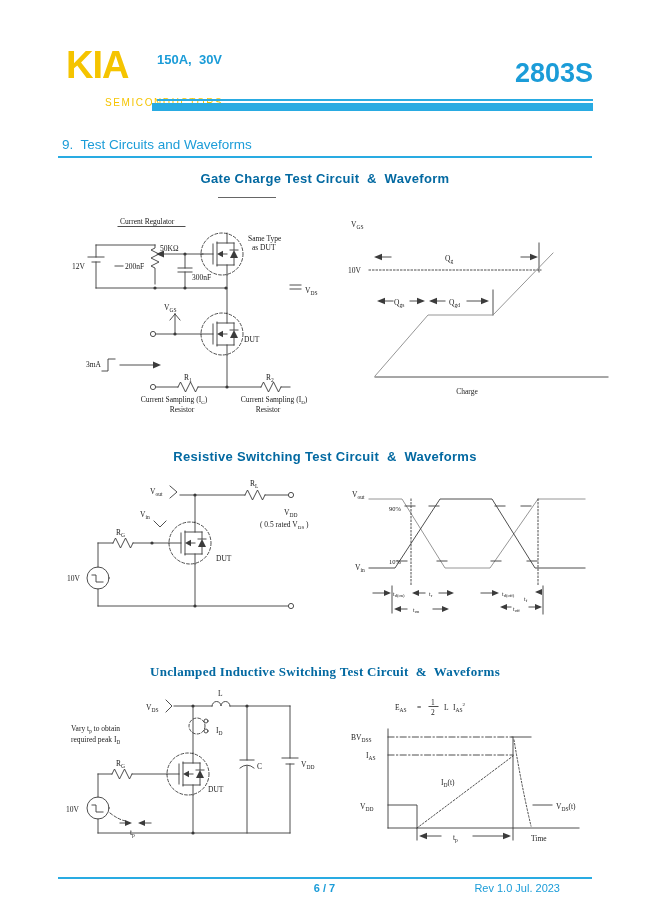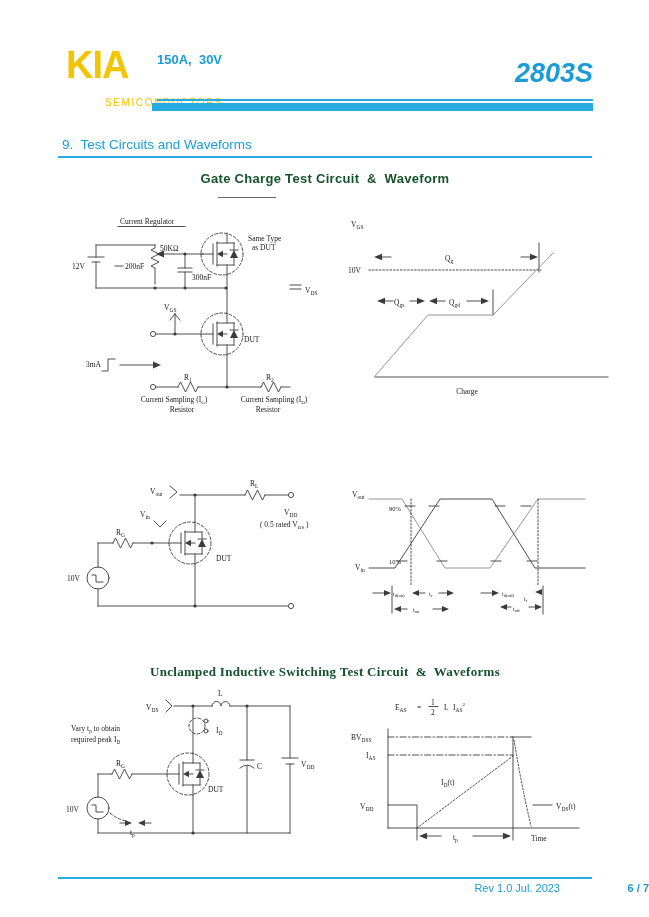--- a/index.html
+++ b/index.html
@@ -3,32 +3,32 @@
 <meta charset="utf-8">
 <style>
   html,body{margin:0;padding:0;background:#fff;}
   #page{position:relative;width:649px;height:917px;background:#fff;overflow:hidden;
         font-family:"Liberation Sans",sans-serif;}
   .ab{position:absolute;}
   
   .logo{left:66px;top:28px;font-size:38px;font-weight:800;letter-spacing:-1px;color:#F5C400;line-height:1;}
   .logo-sub{left:57px;top:79px;font-size:10px;font-weight:400;letter-spacing:1.6px;color:#F5C400;padding-left:48px;}
   .rating{left:157px;top:33px;font-size:13px;font-weight:700;color:#1B9CD8;line-height:1.45;text-align:right;}
-  .part{right:56px;top:40px;font-size:27px;font-weight:600;color:#1B9CD8;font-style:italic;}
+  .part{right:56px;top:40px;font-size:27px;font-weight:600;color:#1B9CD8;}
   .rule-thin{left:157px;top:81px;width:436px;height:2px;background:#29ABE2;}
   .rule-thick{left:152px;top:85px;width:441px;height:8px;background:#29ABE2;}
   
   .heading{left:62px;top:119px;font-size:13.5px;color:#1B9CD8;}
   .heading-rule{left:58px;top:138px;width:534px;height:1.5px;background:#29ABE2;}
   
-  .sect-title{left:58px;width:534px;text-align:center;font-size:13px;font-weight:700;color:#14532d;letter-spacing:.3px;}
+  .sect-title{left:58px;width:534px;text-align:center;font-size:13px;font-weight:700;color:#0369a1;letter-spacing:.3px;}
   .title-underline{left:218px;top:179px;width:58px;height:1.2px;background:#666;}
   
   .foot-rule{left:58px;top:859px;width:534px;height:1.5px;background:#29ABE2;}
-  .foot-page{left:0;top:864px;width:649px;text-align:right;font-size:11px;font-weight:700;color:#1B9CD8;}
+  .foot-page{left:0;top:864px;width:649px;text-align:center;font-size:11px;font-weight:700;color:#1B9CD8;}
   .foot-rev{right:89px;top:864px;font-size:11px;font-weight:400;color:#1B9CD8;}
   
   svg .w{fill:none;stroke:#3b3b3b;stroke-width:.9;stroke-linecap:square;}
   svg .gy{stroke:#8a8a8a;}
   svg .fl{fill:#3b3b3b;stroke:none;}
   svg .dot{fill:#3b3b3b;stroke:none;}
   svg .open{fill:#fff;stroke:#3b3b3b;stroke-width:.9;}
   svg .dsh{stroke-dasharray:2.6,2.2;}
   svg .dot2{stroke-dasharray:1.5,2;}
   svg .dd{stroke-dasharray:6,2.5,1.2,2.5;}
@@ -191,20 +191,21 @@
       <text x="104" y="95"><tspan>Q</tspan><tspan dy="1.8" font-size="5.5">gd</tspan></text>
       <line x1="122" y1="91" x2="136" y2="91" class="w"></line>
       <polygon points="144,91 136,87.8 136,94.2" class="fl"></polygon>
       <line x1="148" y1="80" x2="148" y2="105" class="w"></line>
     </g>
     <polyline points="30,166 83,105 148,105 208,43" class="w gy"></polyline>
     <line x1="30" y1="167" x2="263" y2="167" class="w"></line>
     <text class="mid" x="122" y="184">Charge</text>
   </svg>
 
+  <div class="ab sect-title" style="top:431px;">Resistive Switching Test Circuit &nbsp;&amp;&nbsp; Waveforms</div>
 
   <svg class="ab" style="left:58px;top:455px;" width="292" height="150" viewBox="0 0 292 150">
     <g>
       <text x="92" y="21"><tspan>V</tspan><tspan dy="1.8" font-size="5.5">out</tspan></text>
       <polyline points="112,13 119,19 112,25" class="w"></polyline>
     </g>
     <g>
       <text x="82" y="44"><tspan>V</tspan><tspan dy="1.8" font-size="5.5">in</tspan></text>
       <polyline points="96,48 102,54 108,48" class="w"></polyline>
     </g>

